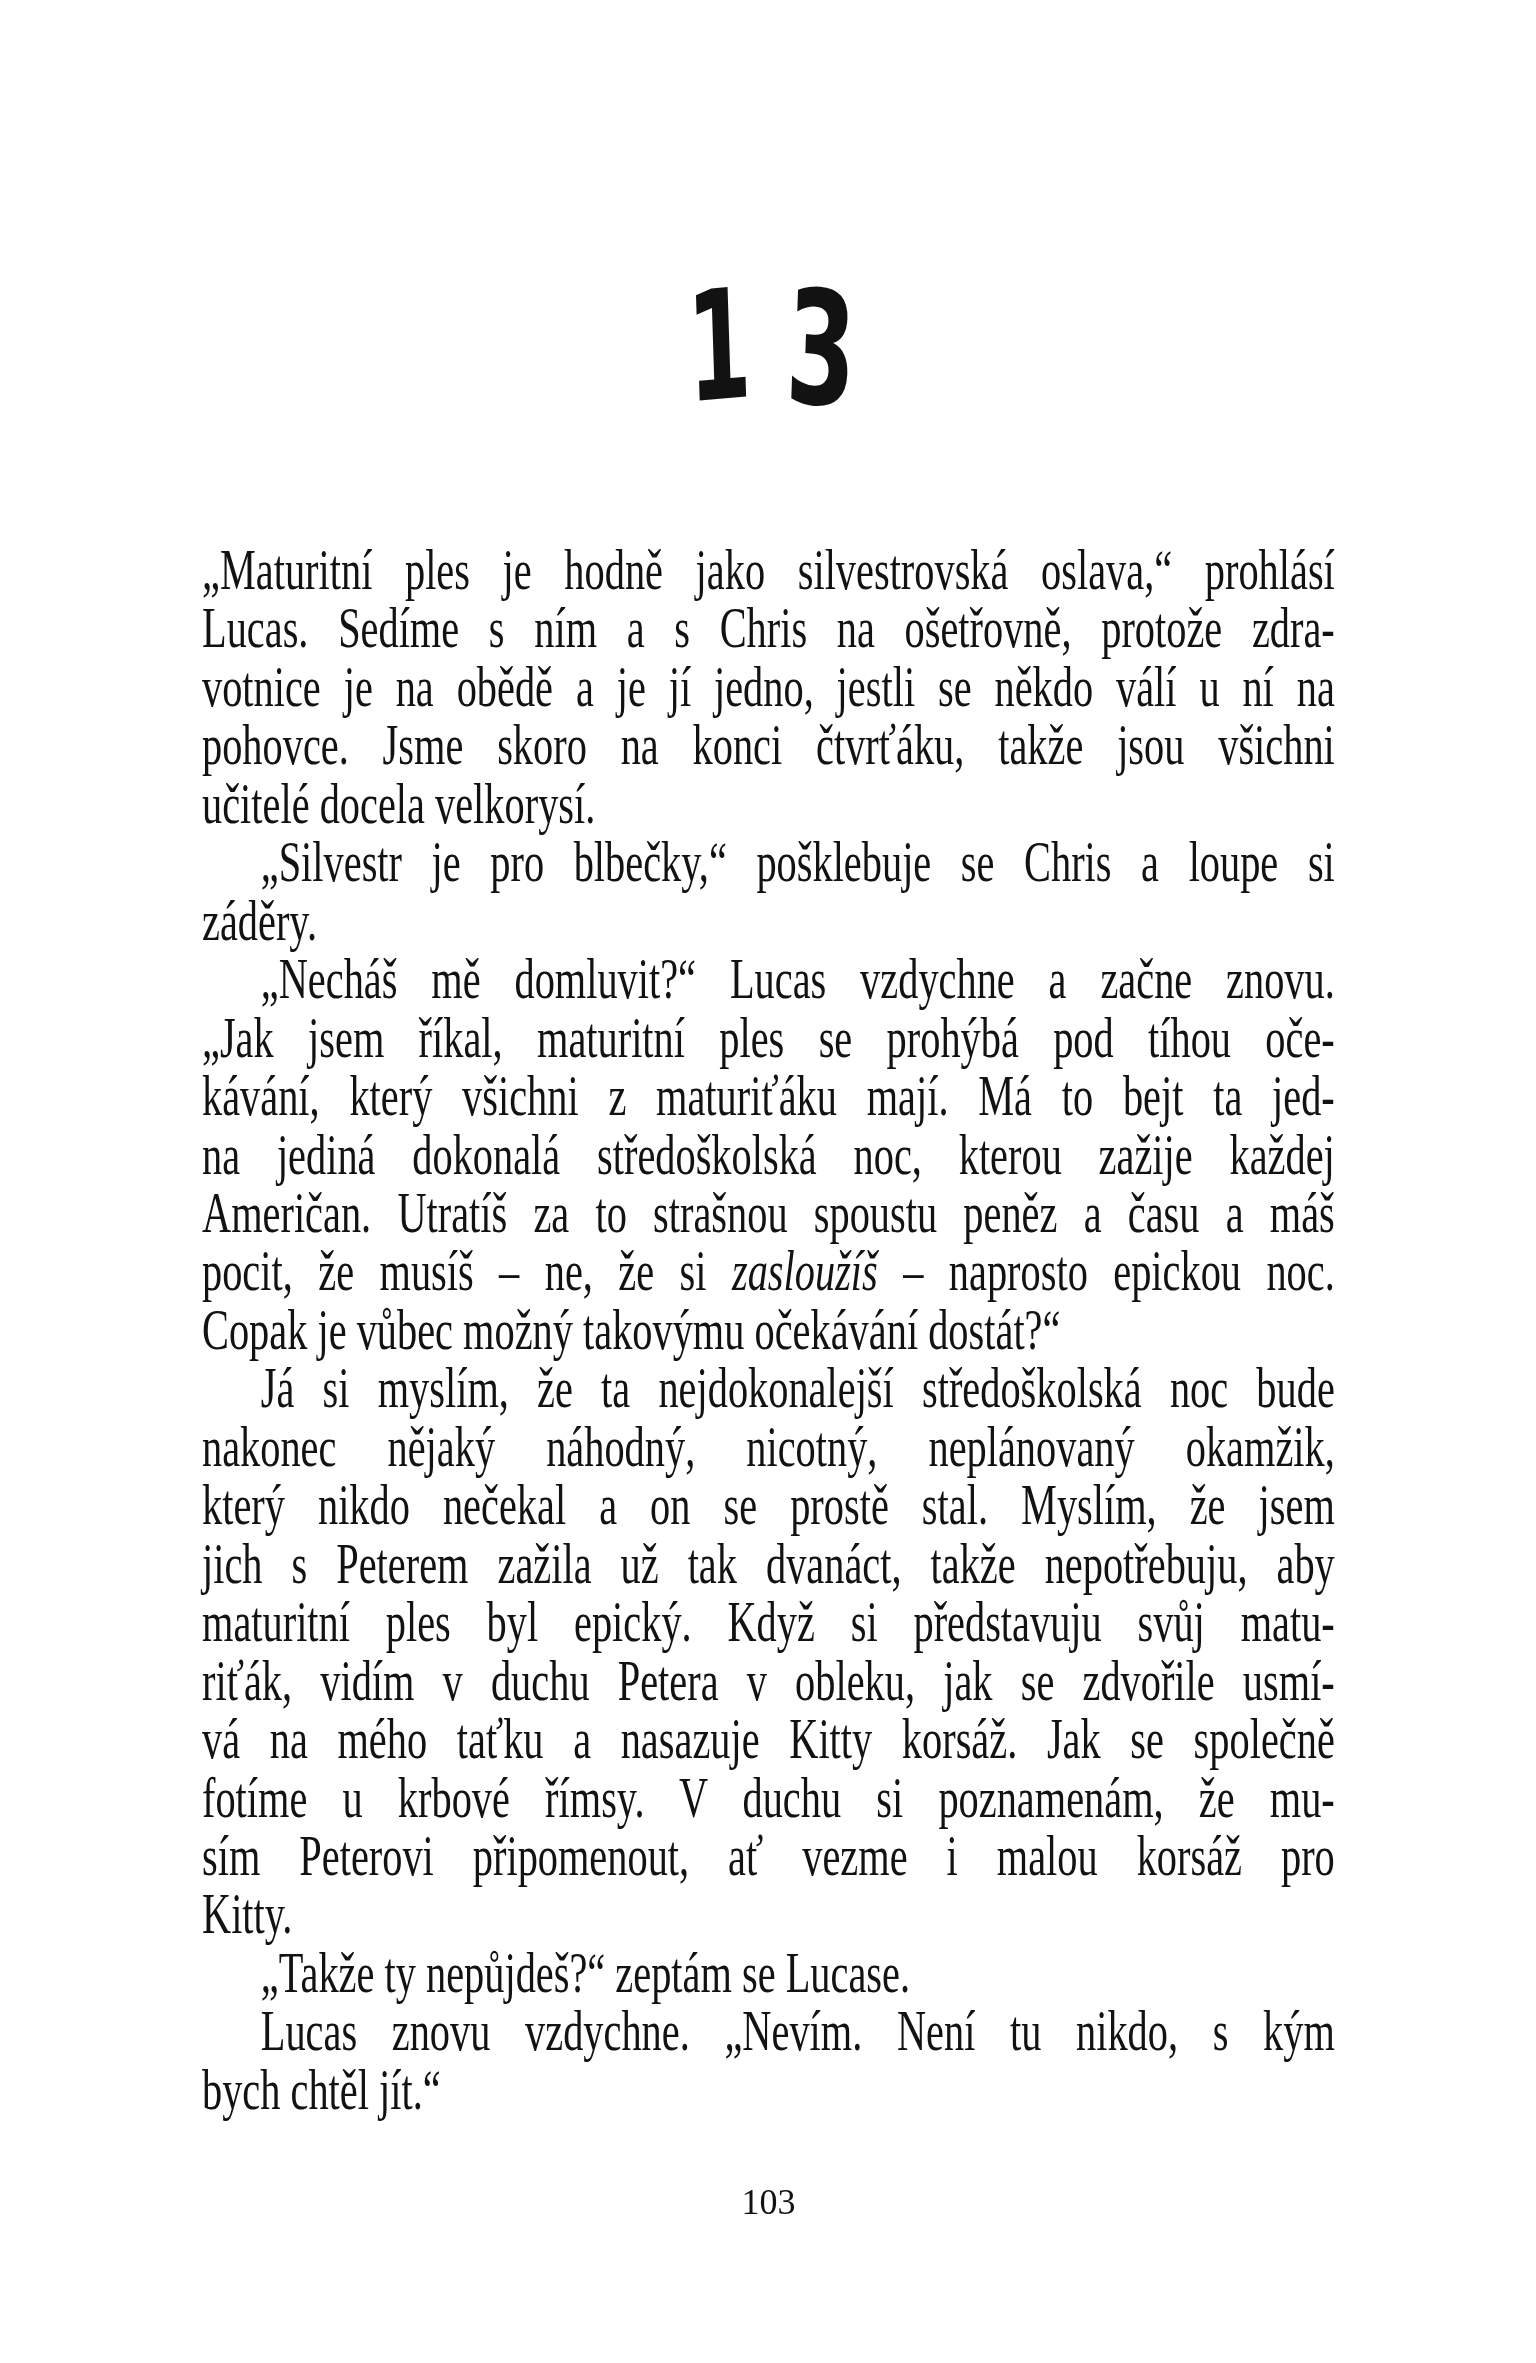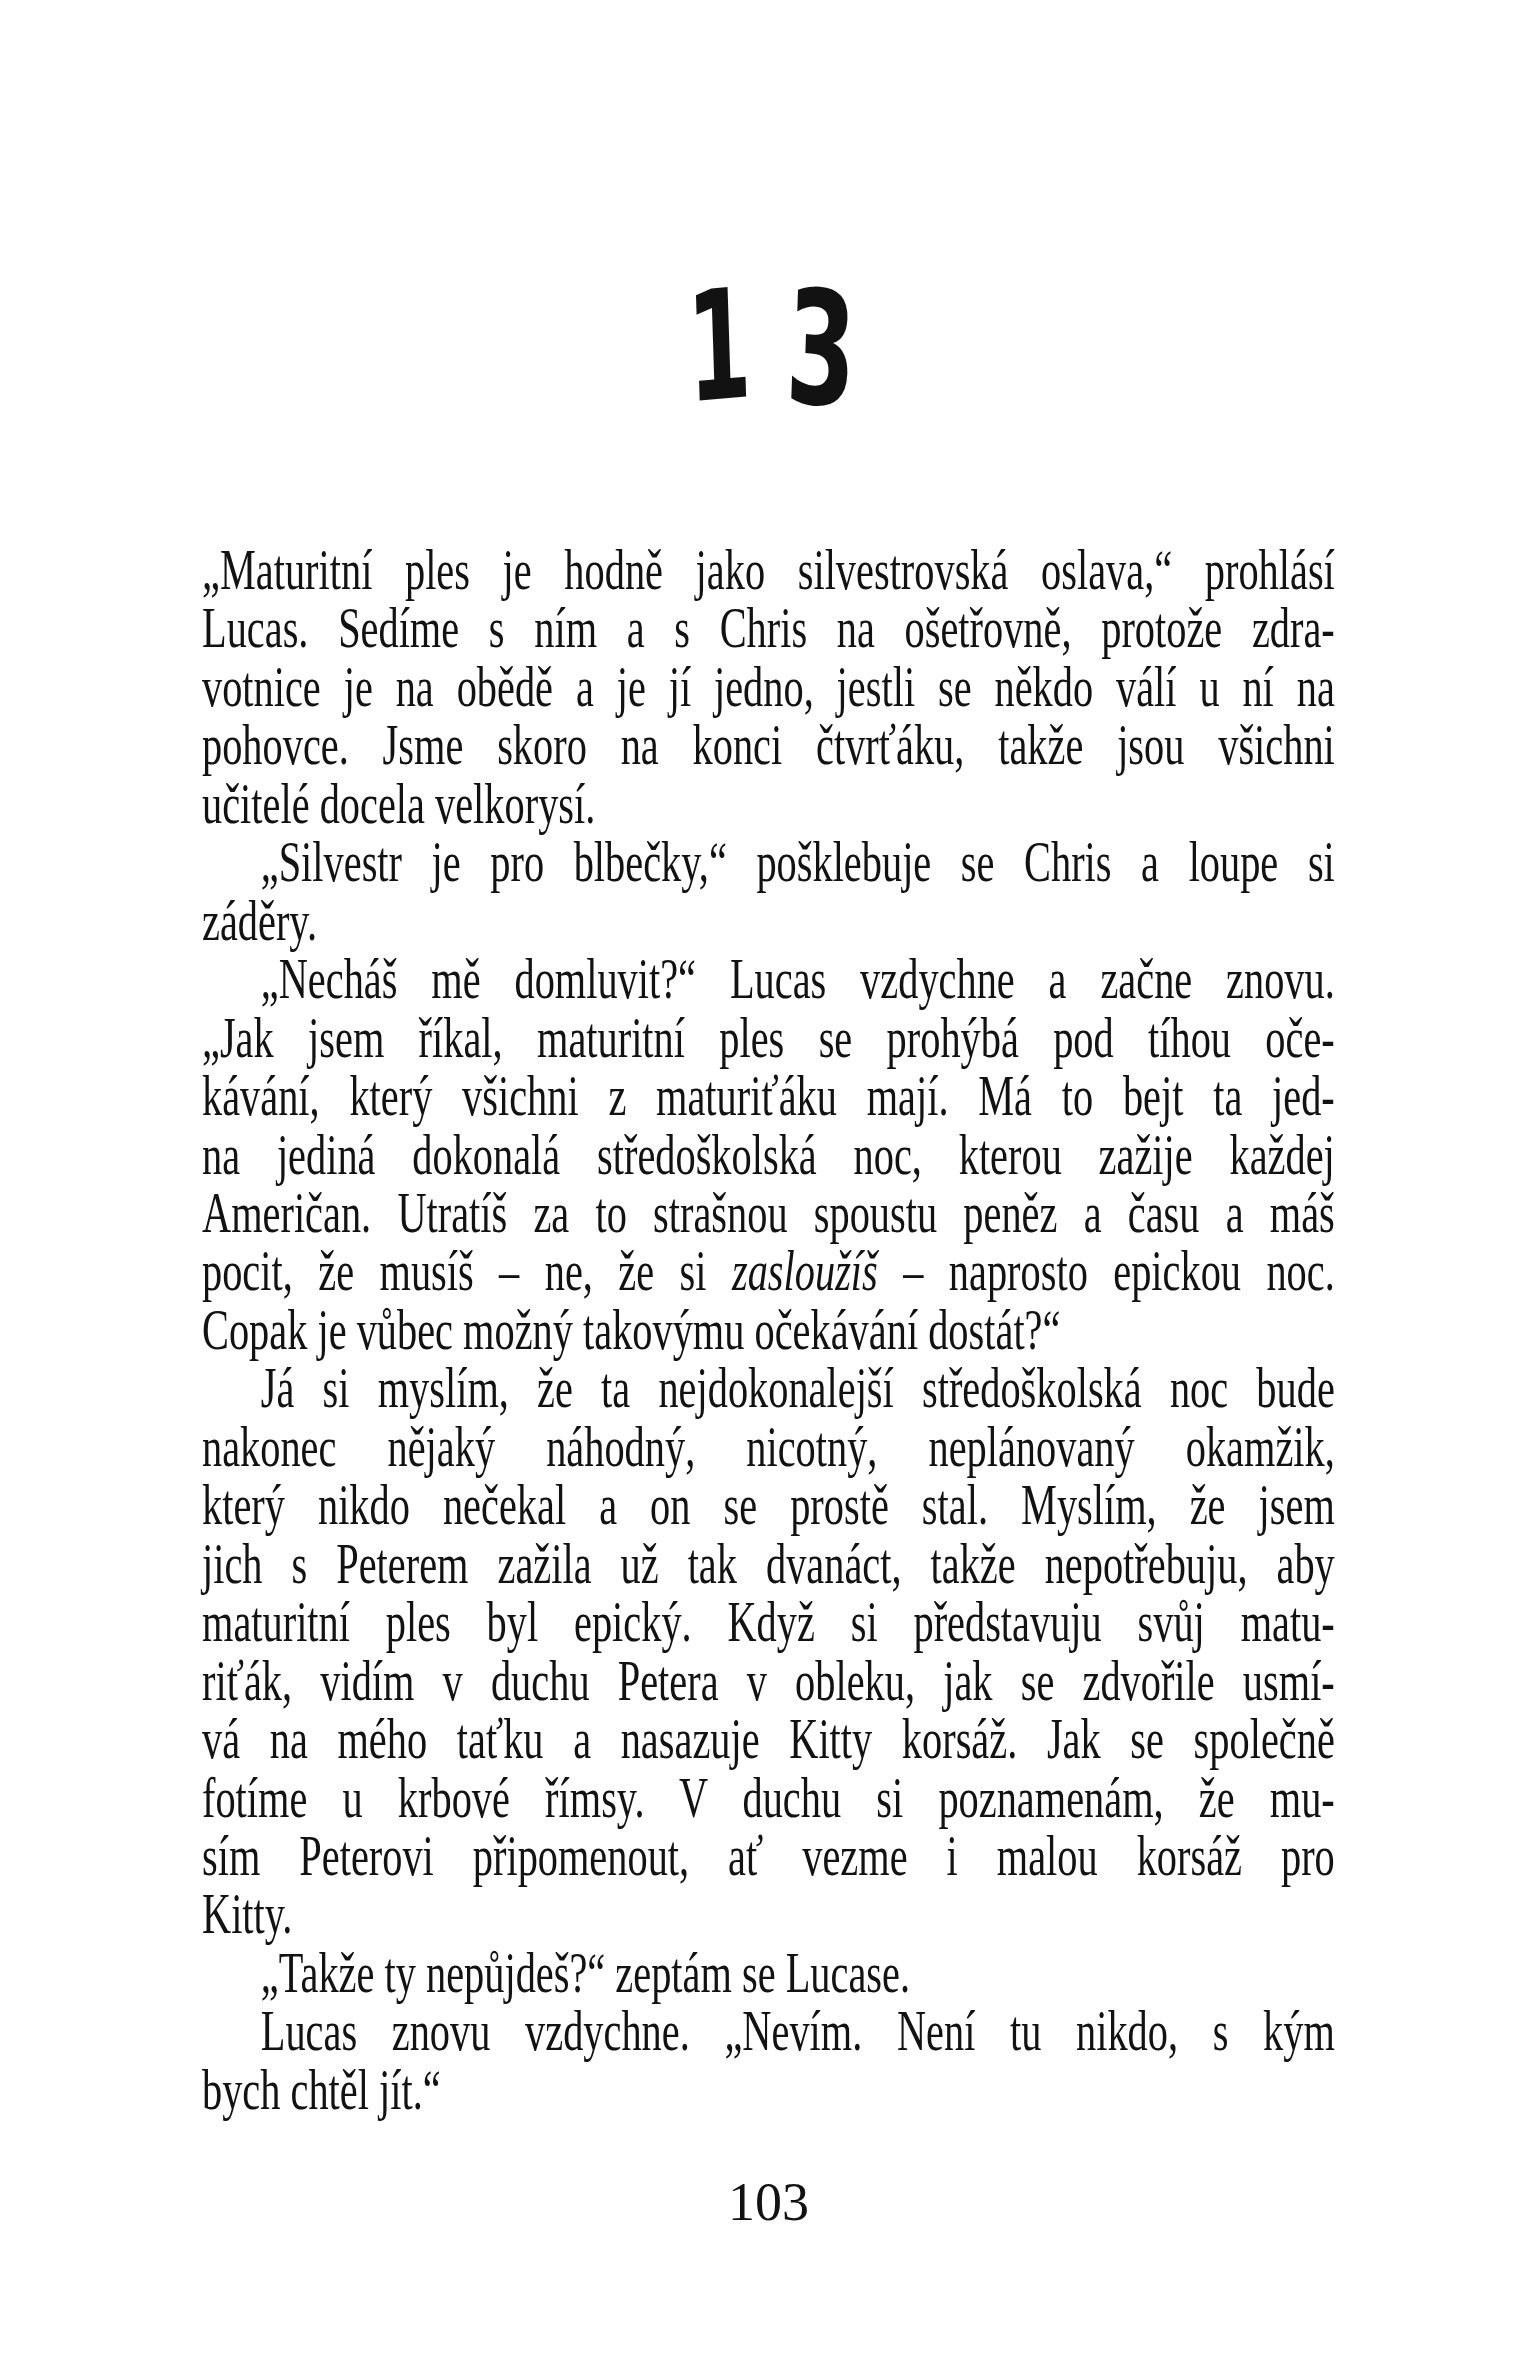--- a/index.html
+++ b/index.html
@@ -67,21 +67,21 @@
   }
 
   .page-number {
     position: absolute;
     top: 2178px;
     left: 202px;
     width: 1133px;
     height: 48px;
     line-height: 48px;
     text-align: center;
-    font-size: 54px;
+    font-size: 36px;
     color: #121212;
   }
 </style>
 </head>
 <body>
 
 <div class="page">
   <div class="chapter-number"><span class="digit digit-0">1</span><span class="digit digit-1">3</span></div>
   <div class="text-block">
       <div class="line">„Maturitní ples je hodně jako silvestrovská oslava,“ prohlásí</div>

